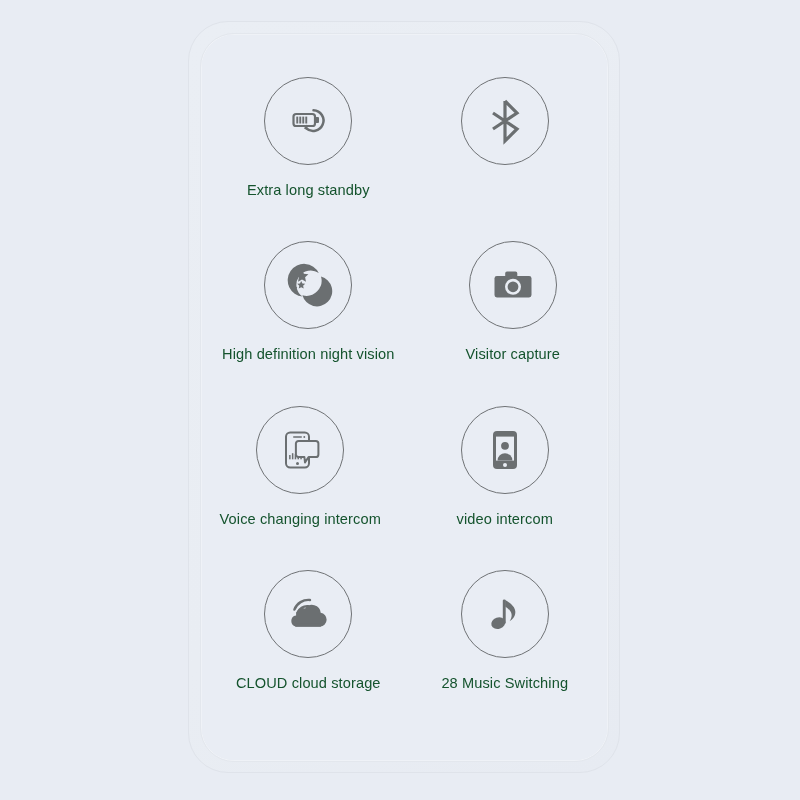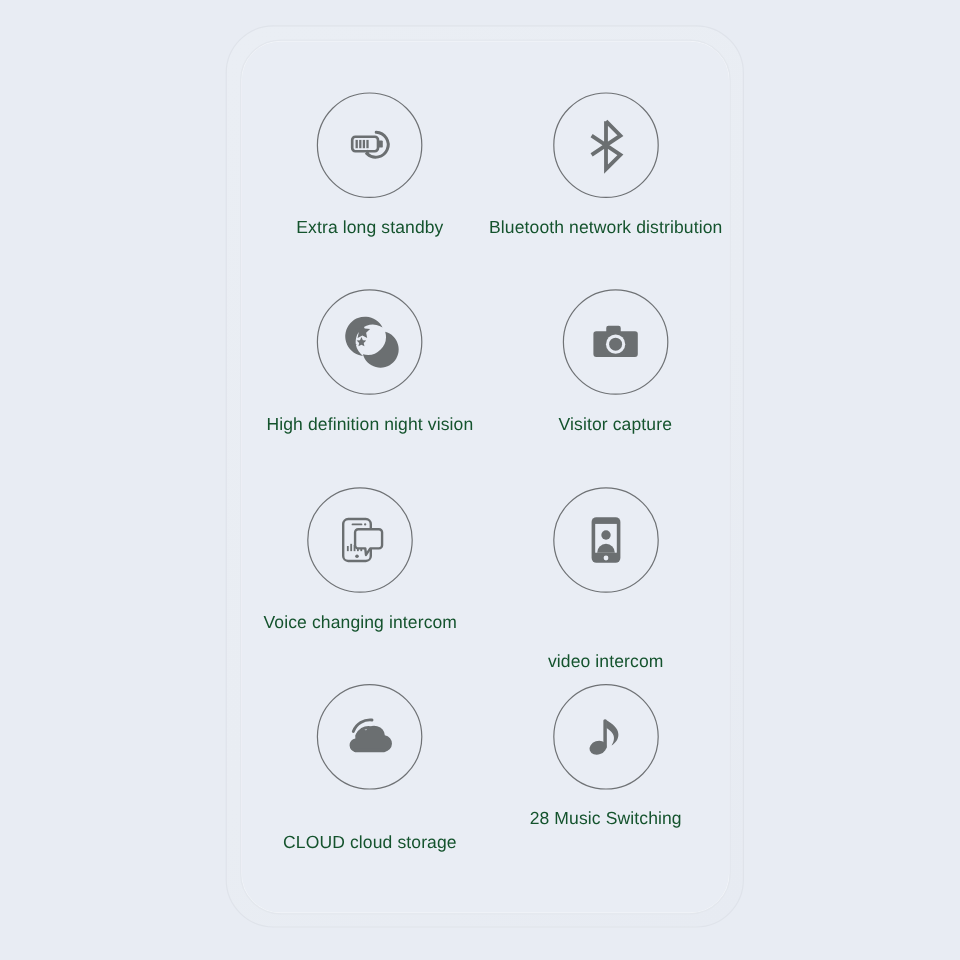--- a/index.html
+++ b/index.html
@@ -86,22 +86,22 @@
     text-align: center;
     line-height: 1.2;
   }
 
   
   .cell-r1c1 { transform: translateX(6px); }
   .cell-r1c2 { transform: translateX(-2px); }
   .cell-r2c1 { transform: translateX(6px); align-items: center; }
   .cell-r2c2 { transform: translateX(-2px); }
   .cell-r3c1 { transform: translateX(6px); }
-  .cell-r3c2 { transform: translateX(-2px); gap: 33px; }
-  .cell-r4c1 { transform: translateX(6px); gap: 20px; }
+  .cell-r3c2 { transform: translateX(-2px); }
+  .cell-r4c1 { transform: translateX(6px); }
   .cell-r4c2 { transform: translateX(-2px); }
 </style>
 </head>
 <body>
 
 <div id="device-frame"></div>
 <div id="device-inner-frame"></div>
 
 <div id="feature-grid">
 
@@ -124,21 +124,20 @@
     </div>
     <div class="feature-label">Extra long standby</div>
   </div>
 
   <div class="feature-cell cell-r1c2">
     <div class="icon-circle">
       <svg width="52" height="52" viewBox="0 0 52 52" aria-hidden="true">
         <path d="M26 6 L26 46 L38 34 L14 18 M14 34 L38 18 L26 6" fill="none" stroke="#6b6f71" stroke-width="3.2" stroke-linejoin="miter" stroke-linecap="butt"></path>
       </svg>
     </div>
-    <div class="feature-label">Bluetooth network distribution</div>
   </div>
 
   <div class="feature-cell cell-r2c1">
     <div class="icon-circle">
       <svg width="52" height="52" viewBox="0 0 52 52" aria-hidden="true">
 
         <path d="M39.0 17.5 a15.2 15.2 0 1 1 -18.6 18.8 a15.2 15.2 0 0 0 18.6 -18.8 Z" fill="#6b6f71"></path>
         <path d="M36.8 14.0 A16.4 16.4 0 1 0 20.6 37.6 A13.0 13.0 0 1 1 36.8 14.0 Z" fill="#6b6f71"></path>
 
         <path d="M20.0 10.6 L21.9 14.7 L26.4 15.2 L23.1 18.3 L24.0 22.7 L20.0 20.5 L16.0 22.7 L16.9 18.3 L13.6 15.2 L18.1 14.7 Z" fill="#6b6f71"></path>

